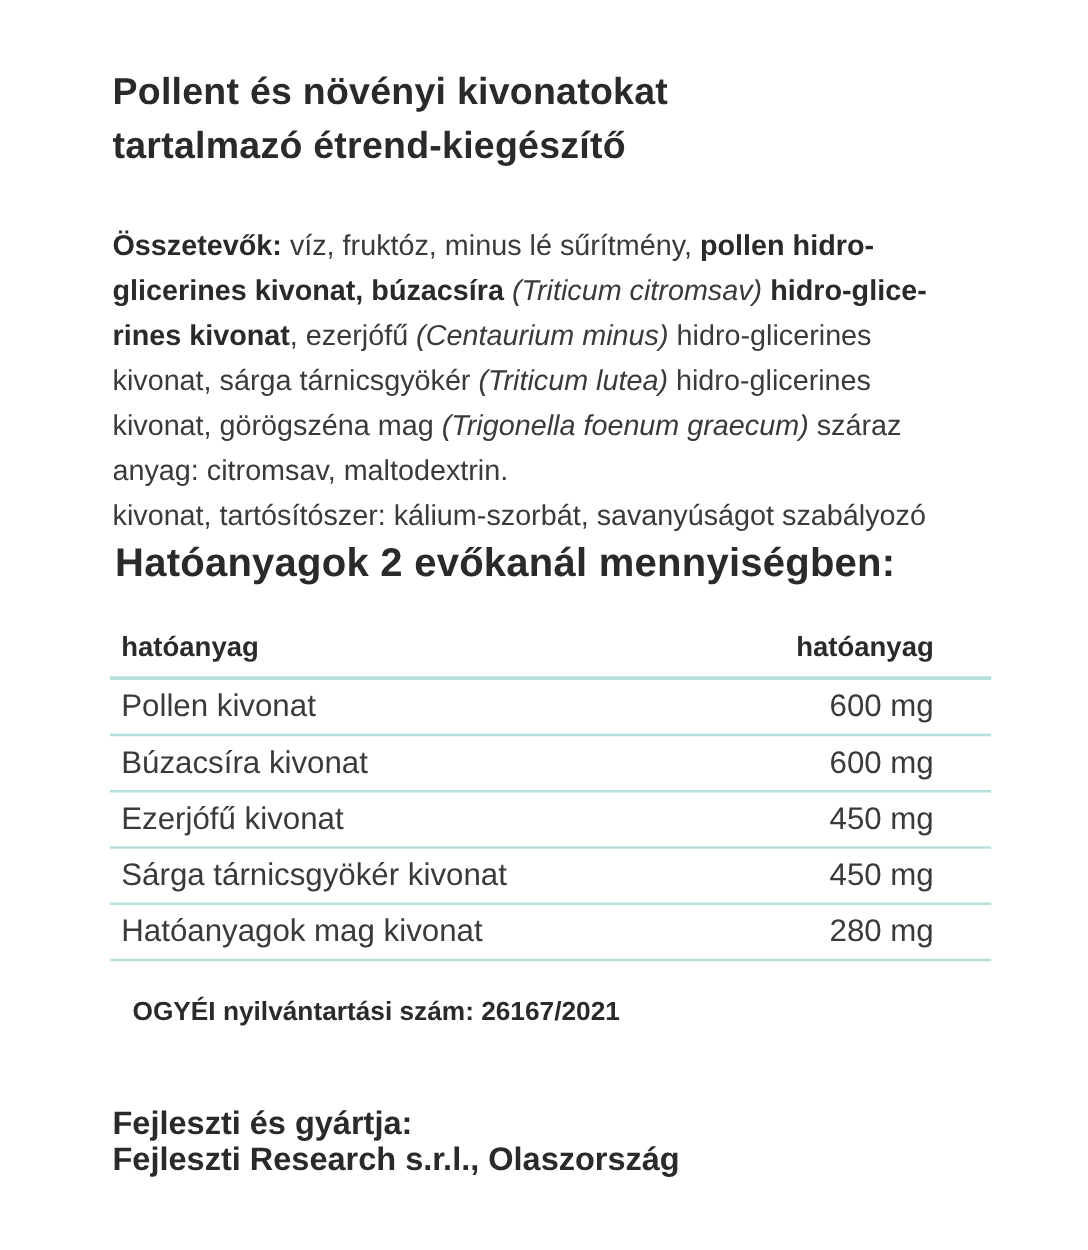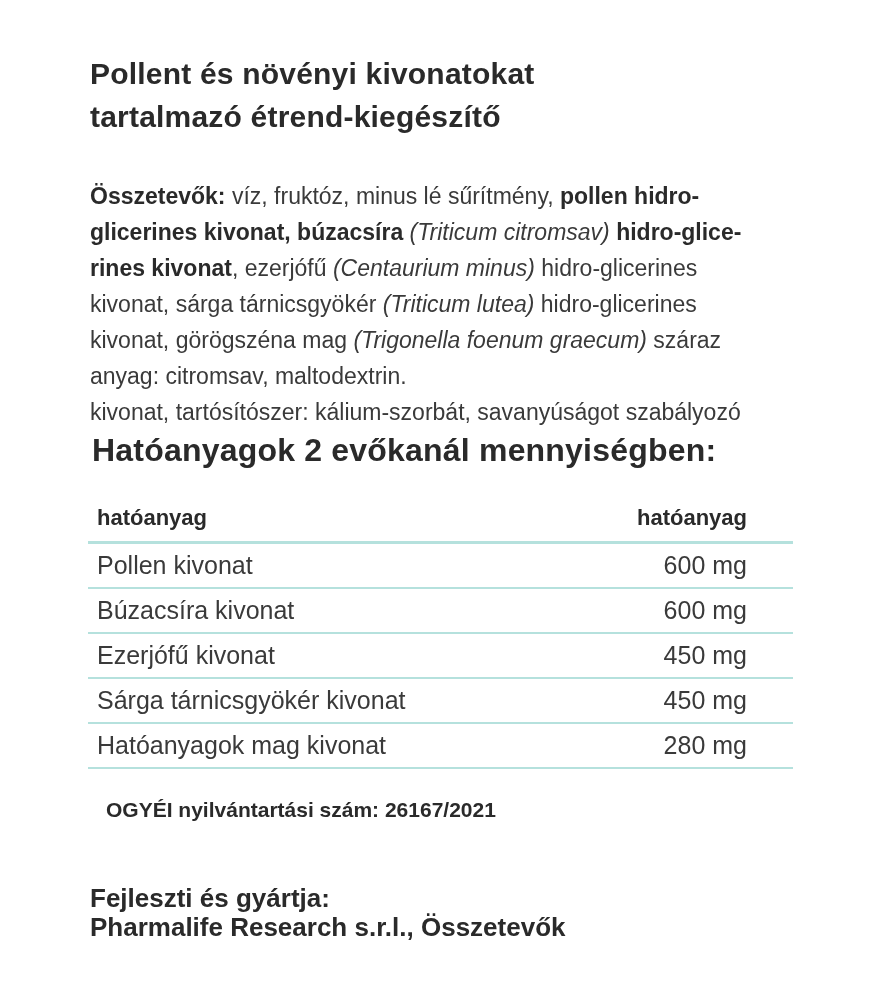--- a/index.html
+++ b/index.html
@@ -145,16 +145,16 @@
           <div class="tname">Hatóanyagok mag kivonat</div>
           <div class="tamount">280 mg</div>
         </div>
       </div>
   </div>
 
   <div class="registration">OGYÉI nyilvántartási szám: 26167/2021</div>
 
   <div class="manufacturer">
     <div>Fejleszti és gyártja:</div>
-    <div>Pharmalife Research s.r.l., Összetevők</div>
+    <div>Fejleszti Research s.r.l., Olaszország</div>
   </div>
 
 </div>
 
 </body></html>

